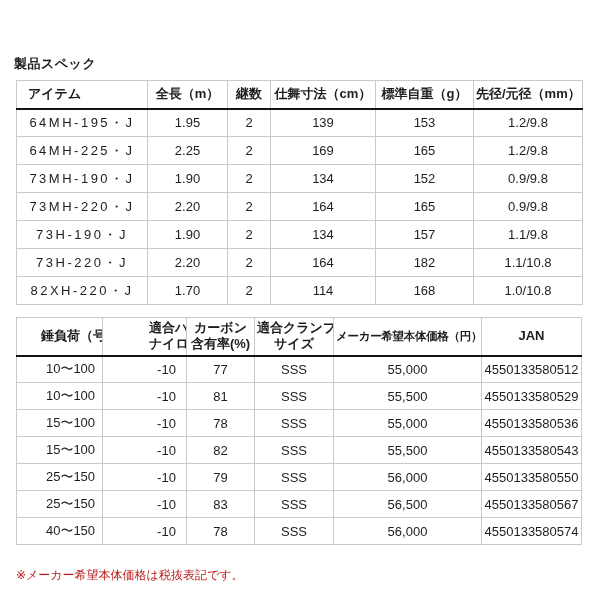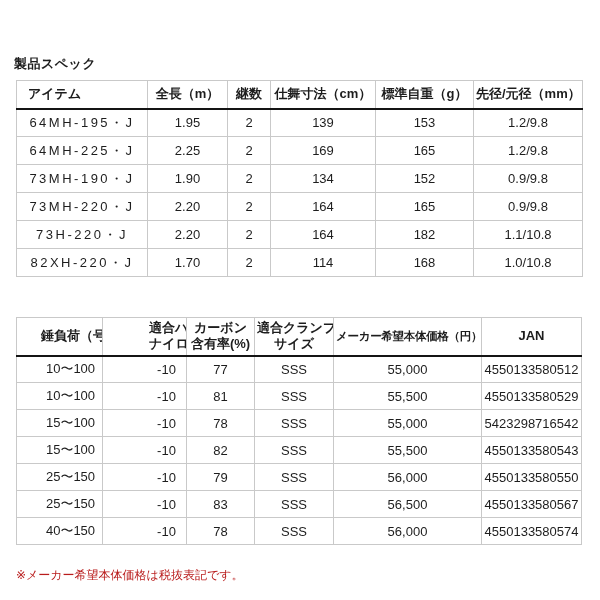--- a/index.html
+++ b/index.html
@@ -104,20 +104,28 @@
       </tr>
       <tr>
         <td class="c0">73MH-220・J</td>
         <td class="c1">2.20</td>
         <td class="c2">2</td>
         <td class="c3">164</td>
         <td class="c4">165</td>
         <td class="c5">0.9/9.8</td>
       </tr>
       <tr>
+        <td class="c0">73H-190・J</td>
+        <td class="c1">1.90</td>
+        <td class="c2">2</td>
+        <td class="c3">134</td>
+        <td class="c4">157</td>
+        <td class="c5">1.1/9.8</td>
+      </tr>
+      <tr>
         <td class="c0">73H-220・J</td>
         <td class="c1">2.20</td>
         <td class="c2">2</td>
         <td class="c3">164</td>
         <td class="c4">182</td>
         <td class="c5">1.1/10.8</td>
       </tr>
       <tr>
         <td class="c0">82XH-220・J</td>
         <td class="c1">1.70</td>
@@ -159,21 +167,21 @@
         <td class="c3">SSS</td>
         <td class="c4">55,500</td>
         <td class="c5">4550133580529</td>
       </tr>
       <tr>
         <td class="c0">15〜100</td>
         <td class="c1">-10</td>
         <td class="c2">78</td>
         <td class="c3">SSS</td>
         <td class="c4">55,000</td>
-        <td class="c5">5423298716542</td>
+        <td class="c5">4550133580536</td>
       </tr>
       <tr>
         <td class="c0">15〜100</td>
         <td class="c1">-10</td>
         <td class="c2">82</td>
         <td class="c3">SSS</td>
         <td class="c4">55,500</td>
         <td class="c5">4550133580543</td>
       </tr>
       <tr>

